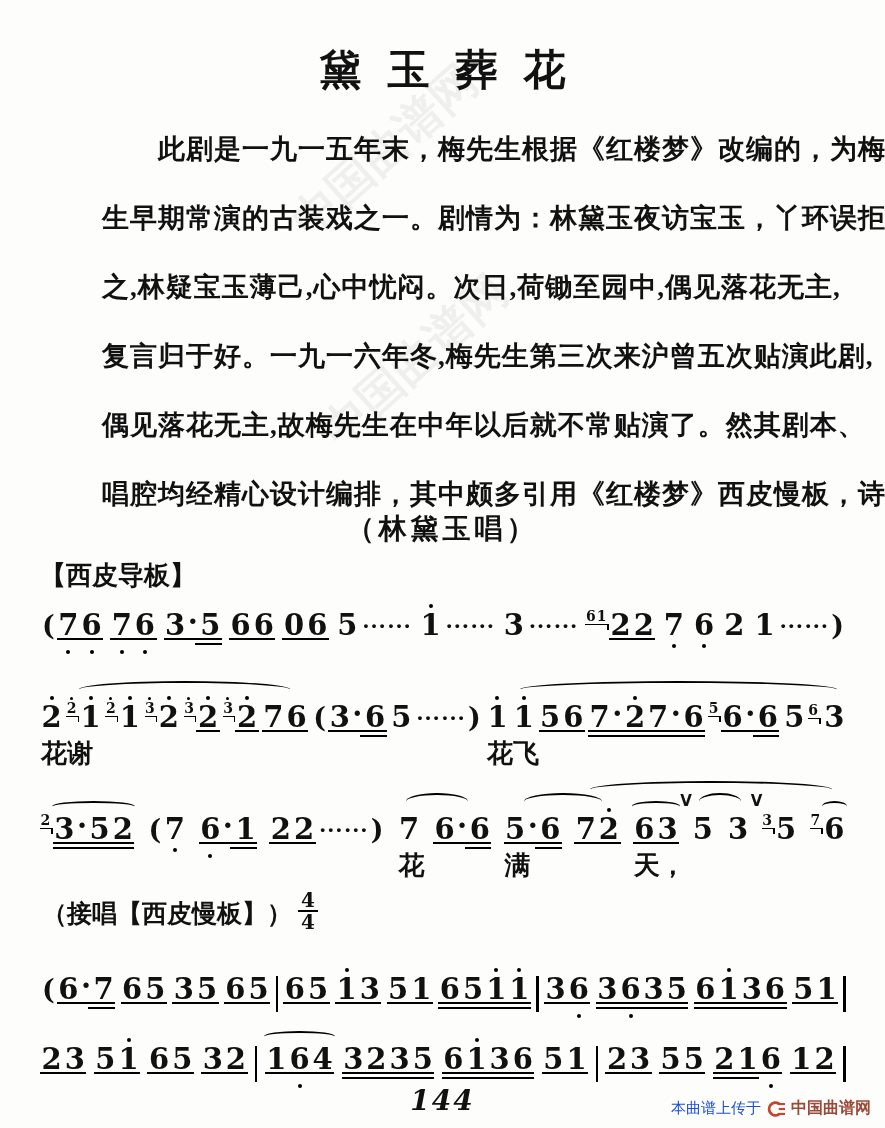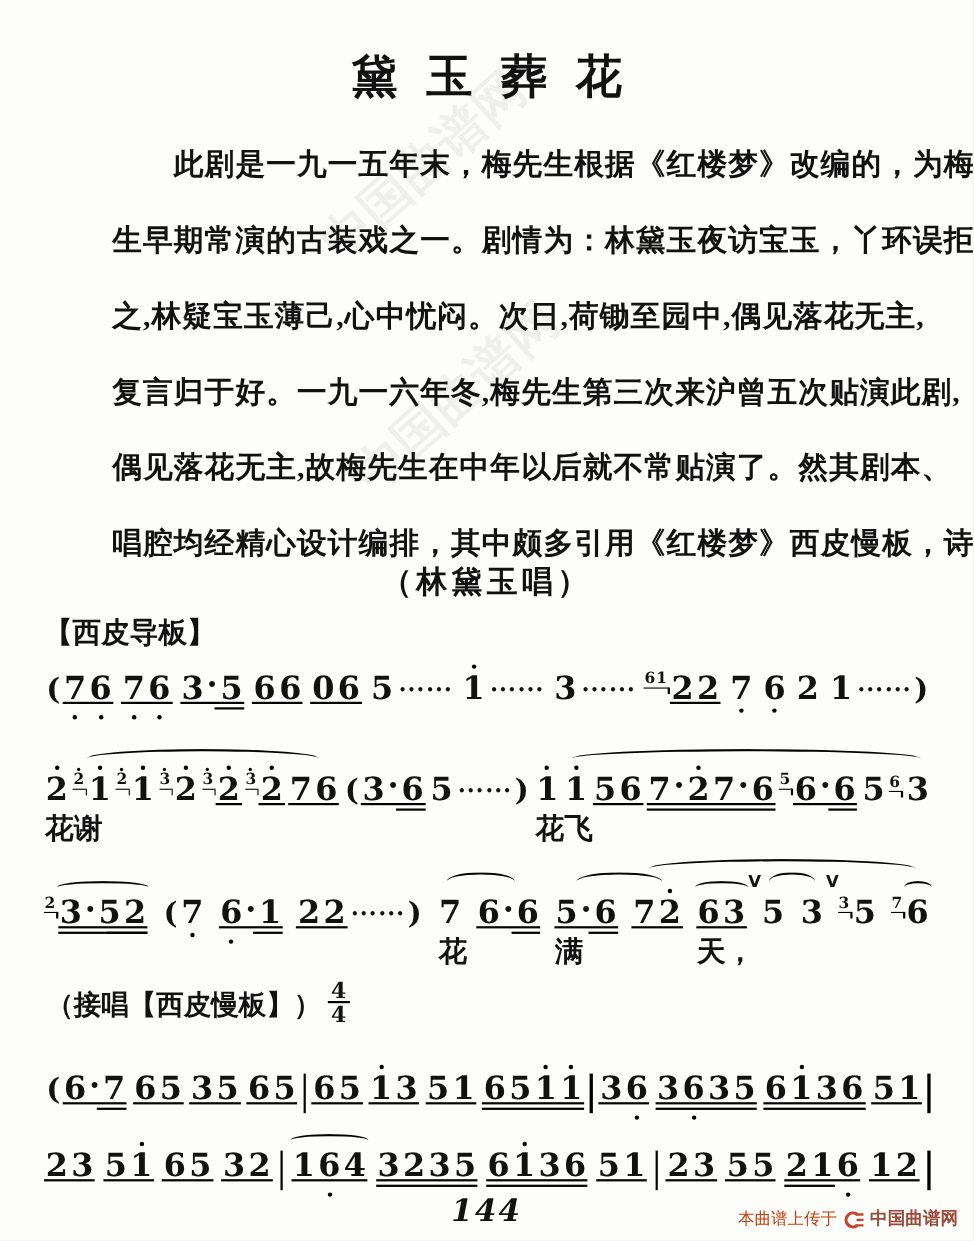--- a/index.html
+++ b/index.html
@@ -60,21 +60,21 @@
           border-top:2px solid #000;border-radius:50% 50% 0 0;}
   .breath{position:absolute;top:-20px;left:-11px;font-size:15px;font-weight:700;font-style:normal;
           font-family:"DejaVu Sans",sans-serif;}
   .barline{width:2.5px;height:36px;background:#000;align-self:center;transform:translateY(4px);}
   .slur{position:absolute;height:15px;border-top:2px solid #000;border-radius:50% 50% 0 0;}
   
   .pageno{position:absolute;top:1084px;left:0;width:100%;text-align:center;
           font-family:"DejaVu Serif",serif;font-style:italic;font-weight:700;font-size:28px;letter-spacing:2px;}
   .footer{position:absolute;top:1098px;right:14px;display:flex;align-items:center;gap:5px;
           font-family:"Liberation Sans",sans-serif;}
-  .up-txt{font-size:15px;color:#c2410c;}
+  .up-txt{font-size:15px;color:#1d4ed8;}
   .site{font-size:16px;font-weight:700;}
 </style>
 </head>
 <body>
 
 <div class="page">
 
   <div class="wm wm1">中国曲谱网</div>
   <div class="wm wm2">中国曲谱网</div>
 

